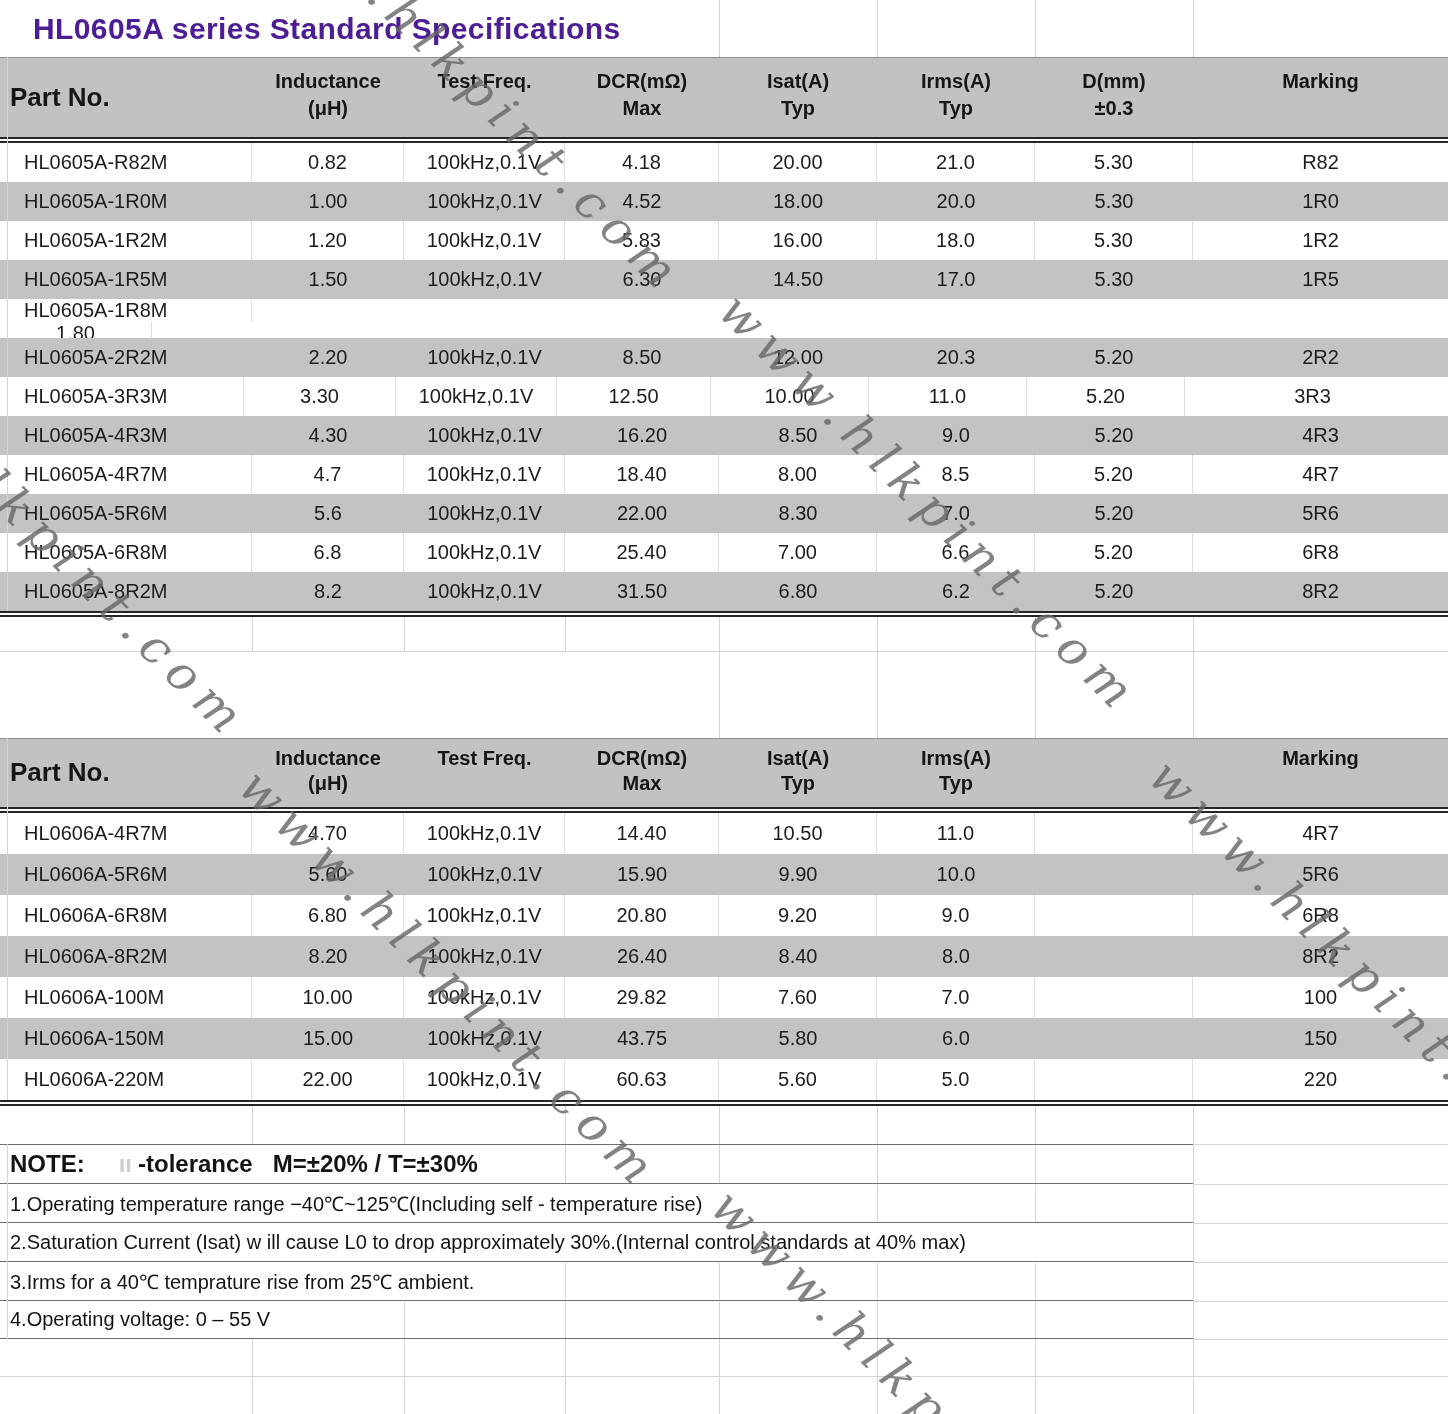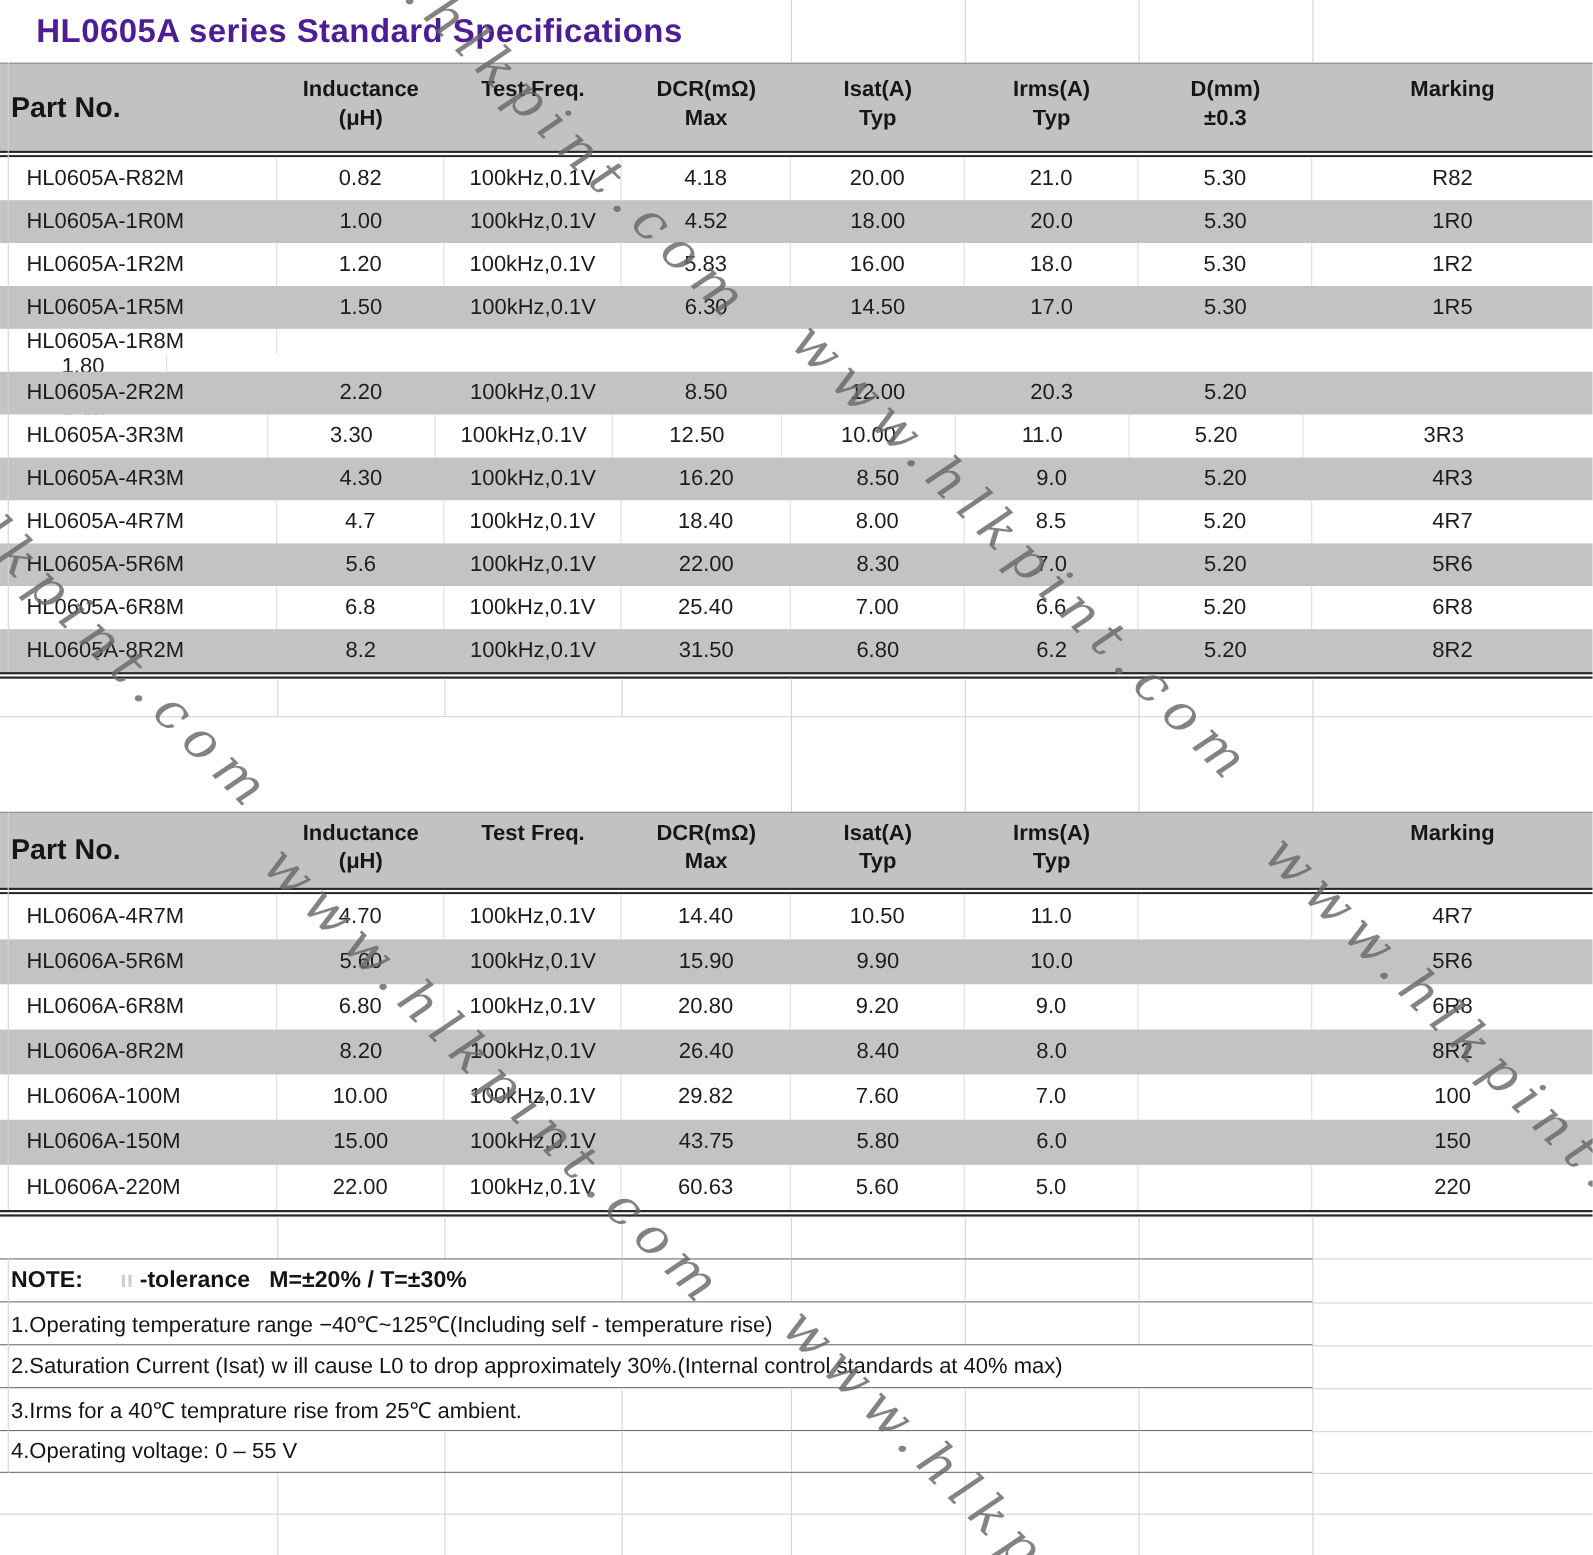--- a/index.html
+++ b/index.html
@@ -16,21 +16,21 @@
   .trow{position:absolute;left:0;width:1448px;display:flex;}
   .cell{display:flex;align-items:center;justify-content:center;font-size:20px;height:100%;
         box-sizing:border-box;white-space:pre;}
   .cell.partno{justify-content:flex-start;padding-left:24px;}
   .cell.sep{border-right:1px solid #dedede;}
   .vline{position:absolute;width:1px;background:#d4d4d4;}
   .hline{position:absolute;height:1px;background:#d4d4d4;}
   .noterow{position:absolute;left:0;width:1193px;box-sizing:border-box;background:transparent;
            display:flex;align-items:center;padding-left:10px;border-bottom:1px solid #6f6f6f;
            font-size:20px;white-space:pre;color:#141414;}
-  .noterow.first{border-top:1px solid #6f6f6f;font-weight:bold;font-size:21px;}
+  .noterow.first{border-top:1px solid #6f6f6f;font-weight:bold;font-size:24px;}
   .note-faint{color:#cfcfcf;margin:0 6px 0 34px;}
   .wm{position:absolute;font-family:"DejaVu Serif",serif;font-style:italic;font-size:48px;
       letter-spacing:10px;color:rgba(104,104,104,0.82);transform:rotate(45deg);
       transform-origin:0 0;white-space:nowrap;z-index:20;pointer-events:none;}
 </style>
 </head>
 <body>
 
 <div id="page">
     <div class="vline" style="left: 719px; top: 0px; height: 57px;"></div>
@@ -120,20 +120,21 @@
       <div class="cell" style="width: 255px;">1R8</div>
     </div>
     <div class="trow" style="top: 338px; height: 39px; background: rgb(195, 195, 195);">
       <div class="cell partno" style="width: 252px;">HL0605A-2R2M</div>
       <div class="cell" style="width: 152px;">2.20</div>
       <div class="cell" style="width: 161px;">100kHz,0.1V</div>
       <div class="cell" style="width: 154px;">8.50</div>
       <div class="cell" style="width: 158px;">12.00</div>
       <div class="cell" style="width: 158px;">20.3</div>
       <div class="cell" style="width: 158px;">5.20</div>
+      <div class="cell" style="width: 255px;">2R2</div>
     </div>
     <div class="trow" style="top: 377px; height: 39px; background: rgb(255, 255, 255);">
       <div class="cell partno sep" style="width: 244px;">HL0605A-3R3M</div>
       <div class="cell sep" style="width: 152px;">3.30</div>
       <div class="cell sep" style="width: 161px;">100kHz,0.1V</div>
       <div class="cell sep" style="width: 154px;">12.50</div>
       <div class="cell sep" style="width: 158px;">10.00</div>
       <div class="cell sep" style="width: 158px;">11.0</div>
       <div class="cell sep" style="width: 158px;">5.20</div>
       <div class="cell" style="width: 255px;">3R3</div>

